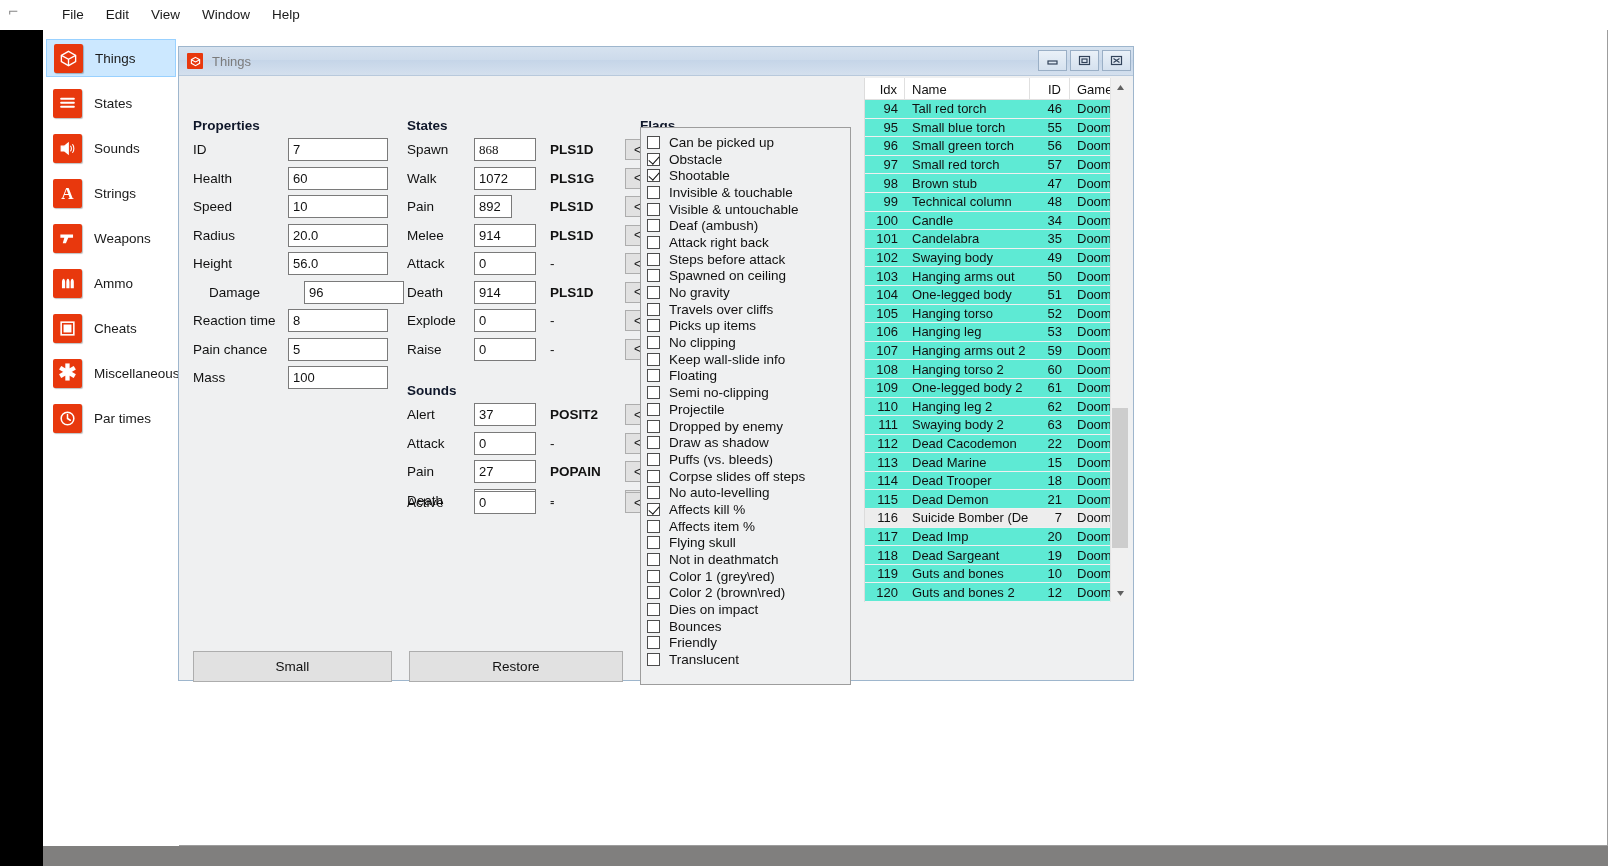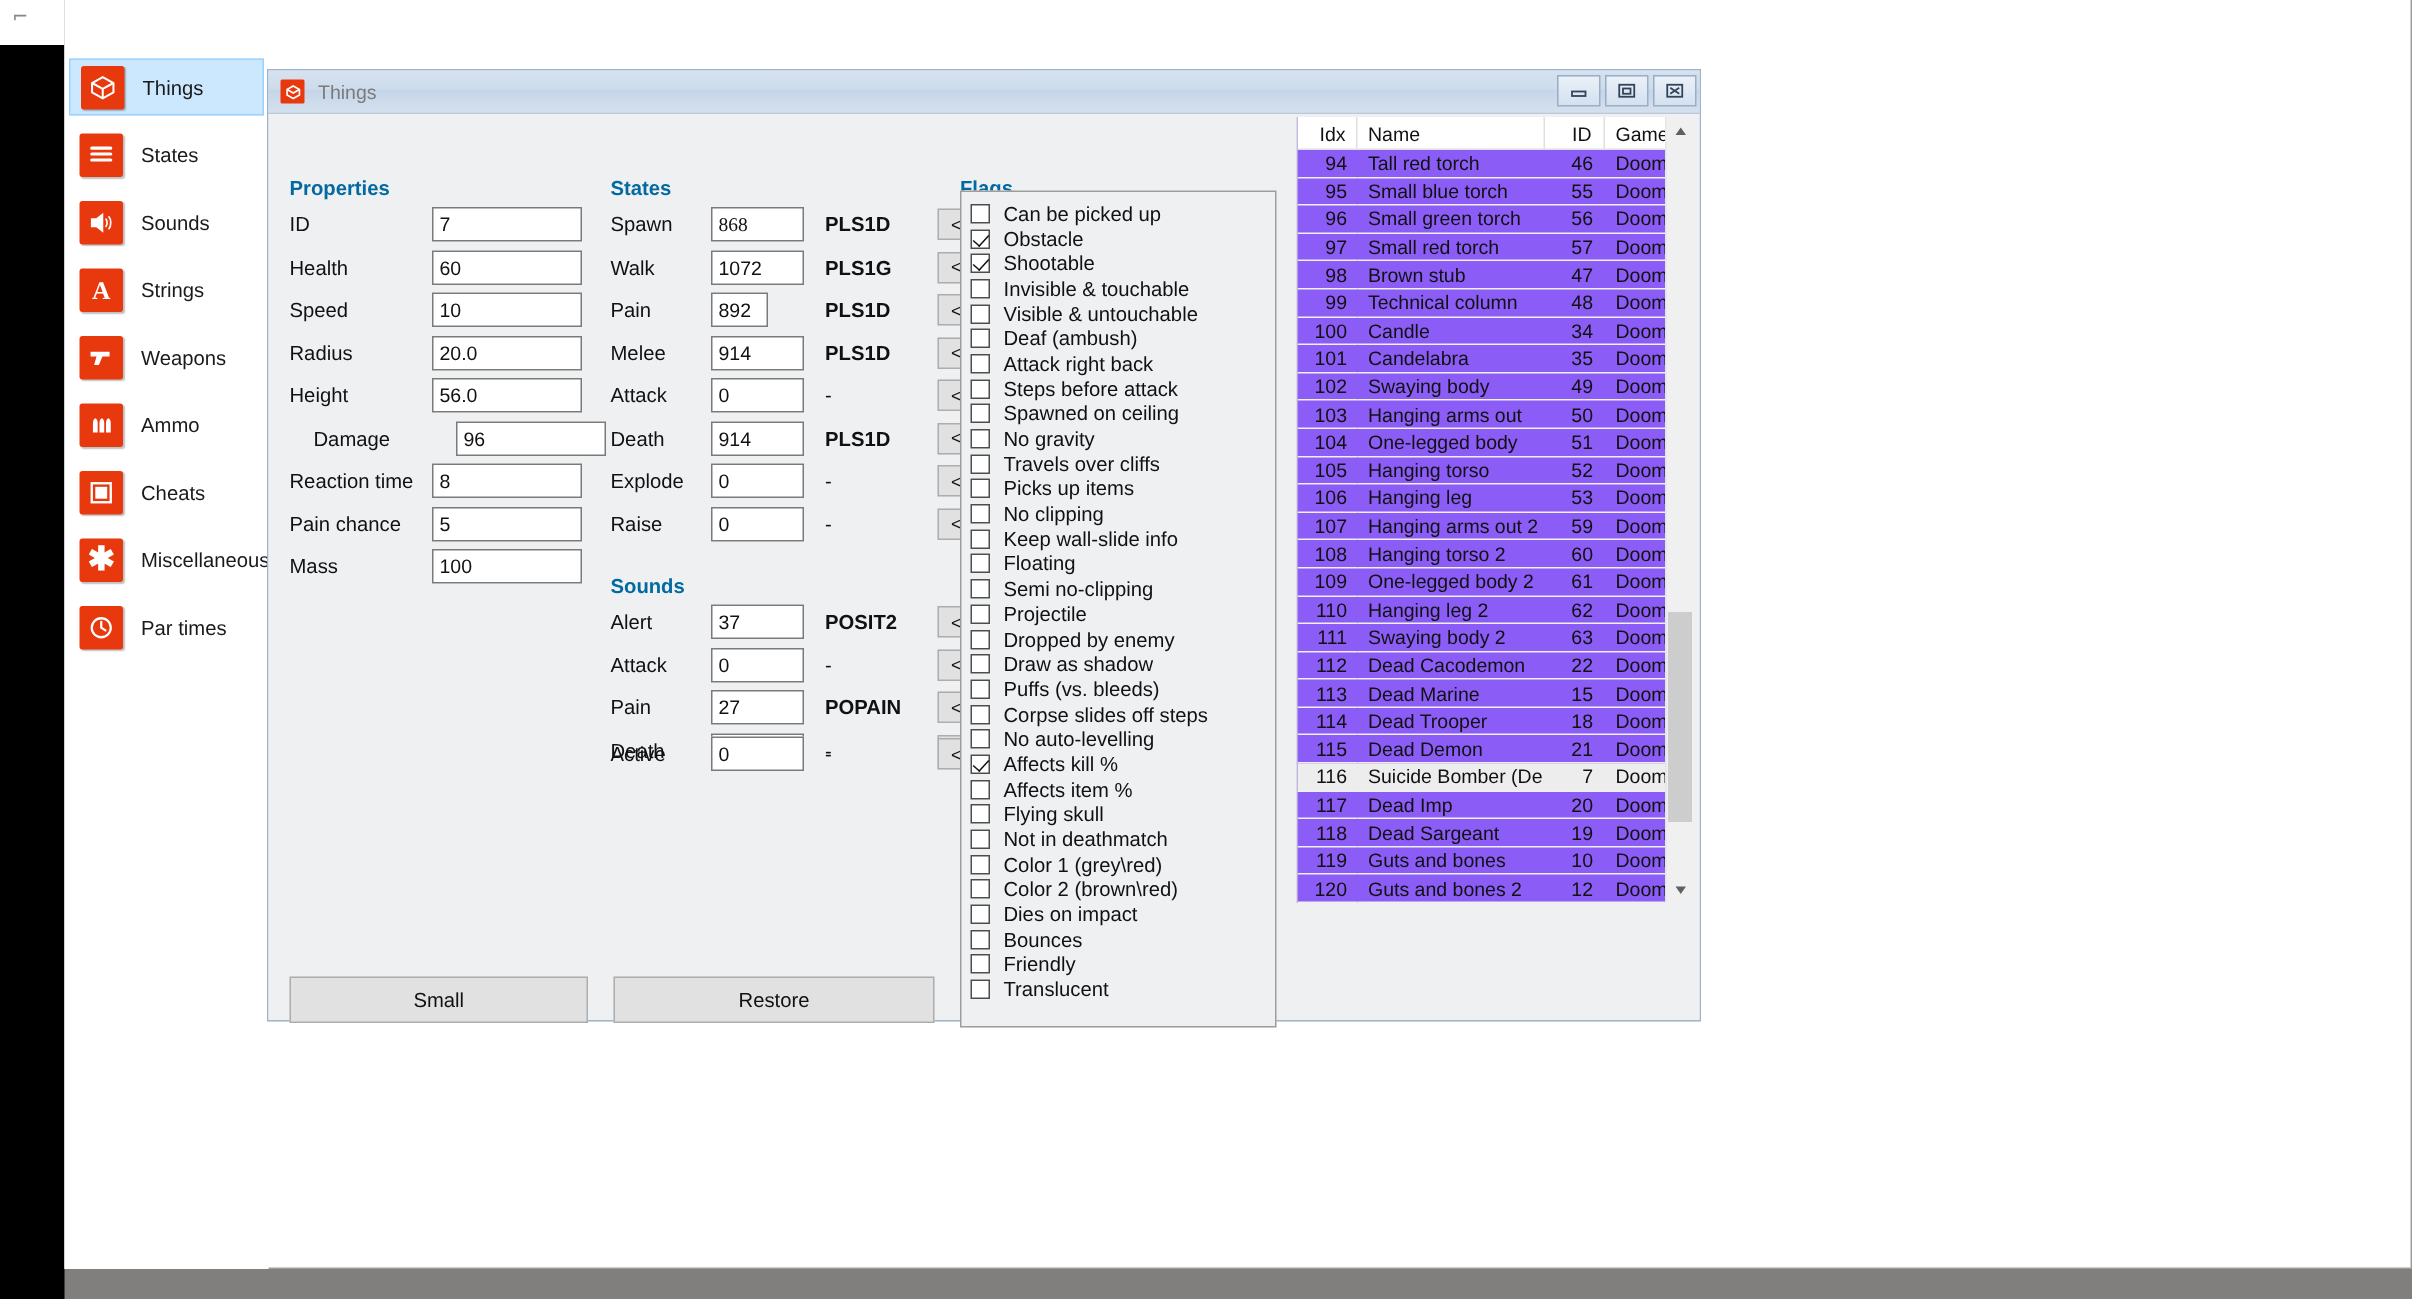--- a/index.html
+++ b/index.html
@@ -117,21 +117,21 @@
     display: flex; align-items: center; justify-content: center;
     cursor: default;
   }
   .winbtn svg { display: block; }
 
   .mdi-body { position: relative; width: 100%; height: 604px; background: #eff0f1; }
 
   
   .sect-title {
     position: absolute;
-    font-size: 13.5px; font-weight: bold; color: #0369a1;
+    font-size: 13.5px; font-weight: bold; color: #0f172a;
   }
 
   
   .frow { position: absolute; display: flex; align-items: center; height: 23px; }
   .flabel { font-size: 13.5px; color: #111; white-space: nowrap; }
   .finput {
     height: 23px; border: 1px solid #7a7a7a; background: #fff;
     font-size: 13px; color: #111; padding: 0 4px;
     font-family: "Liberation Sans", sans-serif;
     outline: none;
@@ -183,21 +183,21 @@
   }
 
   
   .listwrap {
     position: absolute; left: 864px; top: 78px;
     width: 951px; height: 524px;
   }
   .lv {
     position: absolute; left: 0; top: 0;
     width: 264px; height: 524px;
-    background: #8b5cf6;
+    background: #5eead4;
     border-left: 1px solid #dcdcdc;
     overflow: hidden;
   }
   .lv-head {
     display: flex; height: 22px;
     background: #fff;
     border-bottom: 1px solid #e0e0e0;
   }
   .lv-head div {
     font-size: 13px; color: #111;
@@ -246,20 +246,27 @@
 <div id="root">
 
   <div class="desktop-bg"></div>
   <div class="black-strip"></div>
   <div class="topleft-white">
     <span class="topleft-glyph">⌐</span>
   </div>
 
   <div class="app-window"></div>
 
+  <div class="menubar">
+    <div class="mi">File</div>
+    <div class="mi">Edit</div>
+    <div class="mi">View</div>
+    <div class="mi">Window</div>
+    <div class="mi">Help</div>
+  </div>
 
   <div class="sidebar">
 
     <div class="side-item active">
       <div class="side-ico">
         <svg width="19" height="19" viewBox="0 0 24 24" fill="none" stroke="#fff" stroke-width="1.7">
           <path d="M12 3 21 8v8l-9 5-9-5V8z"></path>
             <path d="M3 8l9 5 9-5M12 13v8"></path>
         </svg>
       </div>

